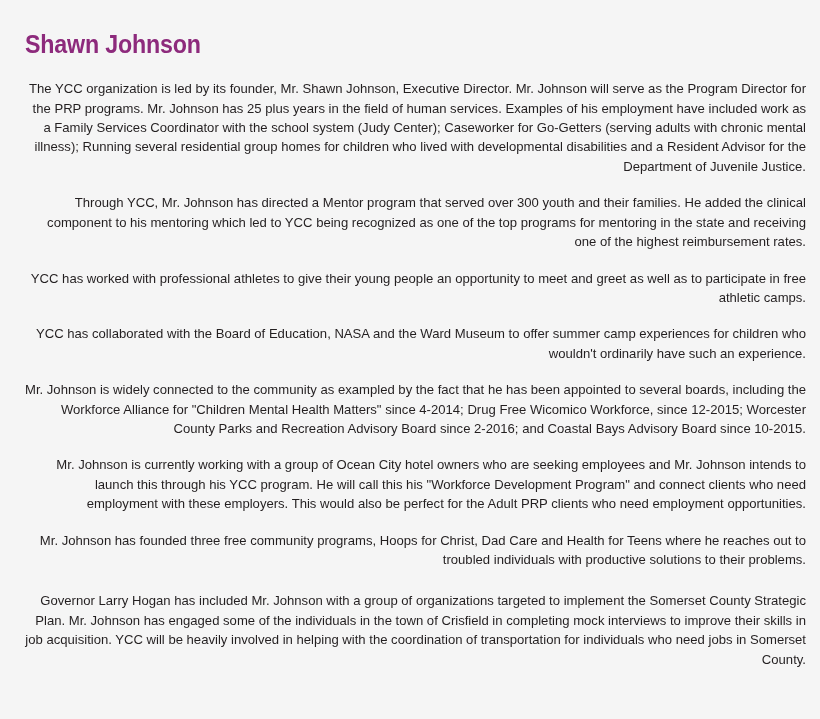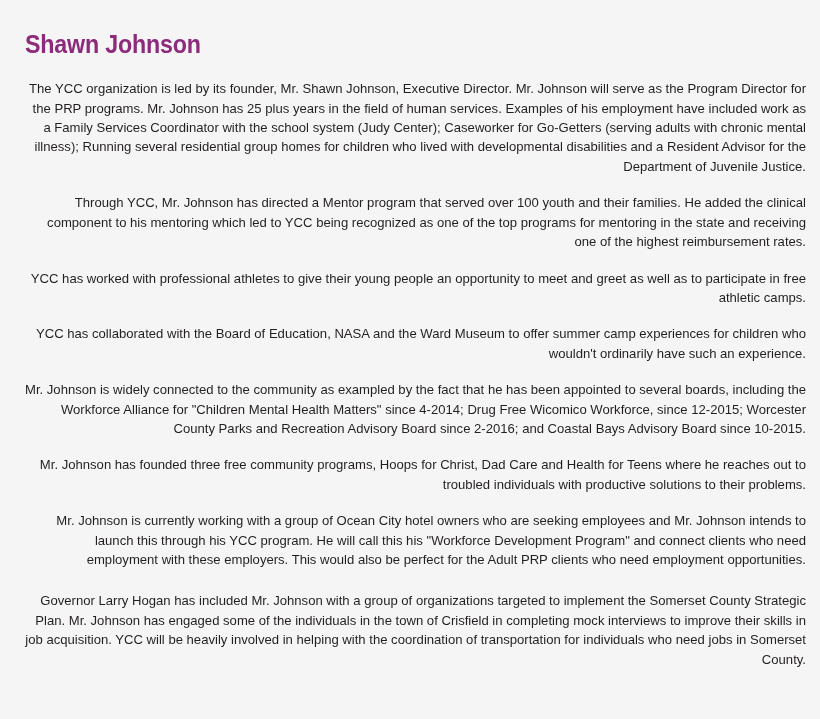--- a/index.html
+++ b/index.html
@@ -53,22 +53,22 @@
 </style>
 </head>
 <body>
 
 <div class="page">
 
   <h1 class="page-title">Shawn Johnson</h1>
 
   <div class="body-copy">
     <p>The YCC organization is led by its founder, Mr. Shawn Johnson, Executive Director. Mr. Johnson will serve as the Program Director for the PRP programs. Mr. Johnson has 25 plus years in the field of human services. Examples of his employment have included work as a Family Services Coordinator with the school system (Judy Center); Caseworker for Go-Getters (serving adults with chronic mental illness); Running several residential group homes for children who lived with developmental disabilities and a Resident Advisor for the Department of Juvenile Justice.</p>
-    <p>Through YCC, Mr. Johnson has directed a Mentor program that served over 100 youth and their families. He added the clinical component to his mentoring which led to YCC being recognized as one of the top programs for mentoring in the state and receiving one of the highest reimbursement rates.</p>
+    <p>Through YCC, Mr. Johnson has directed a Mentor program that served over 300 youth and their families. He added the clinical component to his mentoring which led to YCC being recognized as one of the top programs for mentoring in the state and receiving one of the highest reimbursement rates.</p>
     <p>YCC has worked with professional athletes to give their young people an opportunity to meet and greet as well as to participate in free athletic camps.</p>
     <p>YCC has collaborated with the Board of Education, NASA and the Ward Museum to offer summer camp experiences for children who wouldn't ordinarily have such an experience.</p>
     <p>Mr. Johnson is widely connected to the community as exampled by the fact that he has been appointed to several boards, including the Workforce Alliance for "Children Mental Health Matters" since 4-2014; Drug Free Wicomico Workforce, since 12-2015; Worcester County Parks and Recreation Advisory Board since 2-2016; and Coastal Bays Advisory Board since 10-2015.</p>
+    <p>Mr. Johnson is currently working with a group of Ocean City hotel owners who are seeking employees and Mr. Johnson intends to launch this through his YCC program. He will call this his "Workforce Development Program" and connect clients who need employment with these employers. This would also be perfect for the Adult PRP clients who need employment opportunities.</p>
     <p>Mr. Johnson has founded three free community programs, Hoops for Christ, Dad Care and Health for Teens where he reaches out to troubled individuals with productive solutions to their problems.</p>
-    <p>Mr. Johnson is currently working with a group of Ocean City hotel owners who are seeking employees and Mr. Johnson intends to launch this through his YCC program. He will call this his "Workforce Development Program" and connect clients who need employment with these employers. This would also be perfect for the Adult PRP clients who need employment opportunities.</p>
     <p>Governor Larry Hogan has included Mr. Johnson with a group of organizations targeted to implement the Somerset County Strategic Plan. Mr. Johnson has engaged some of the individuals in the town of Crisfield in completing mock interviews to improve their skills in job acquisition. YCC will be heavily involved in helping with the coordination of transportation for individuals who need jobs in Somerset County.</p>
   </div>
 
 </div>
 
 </body></html>

